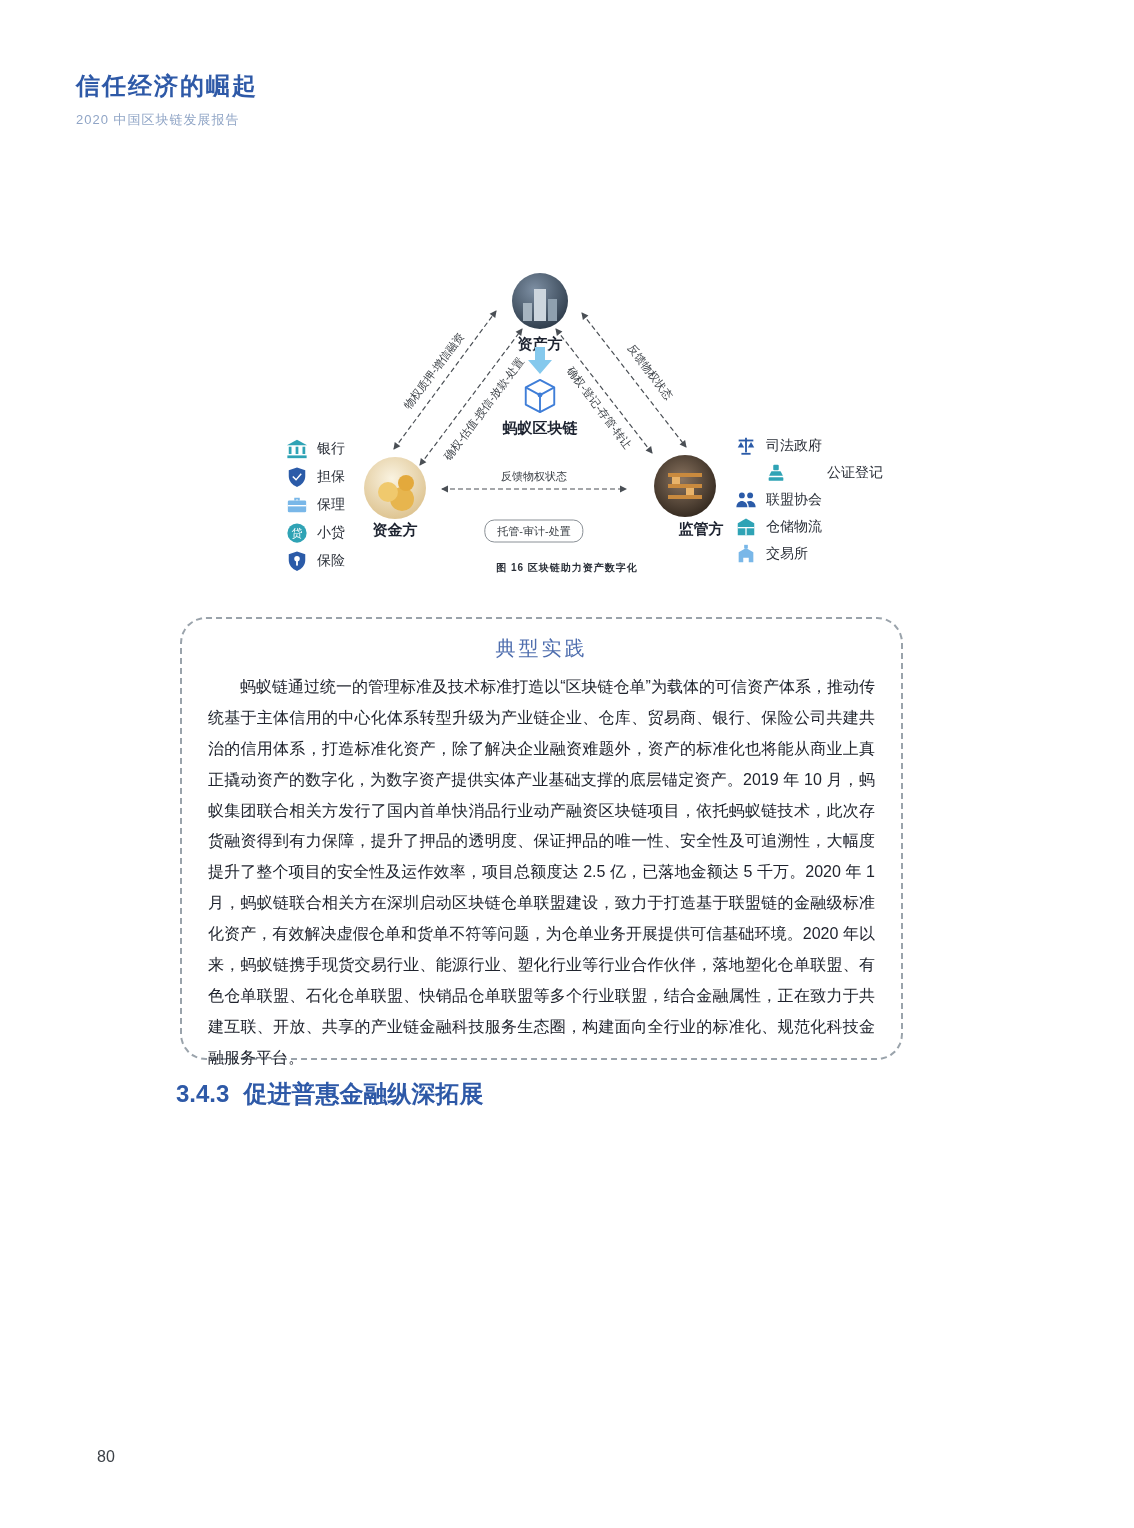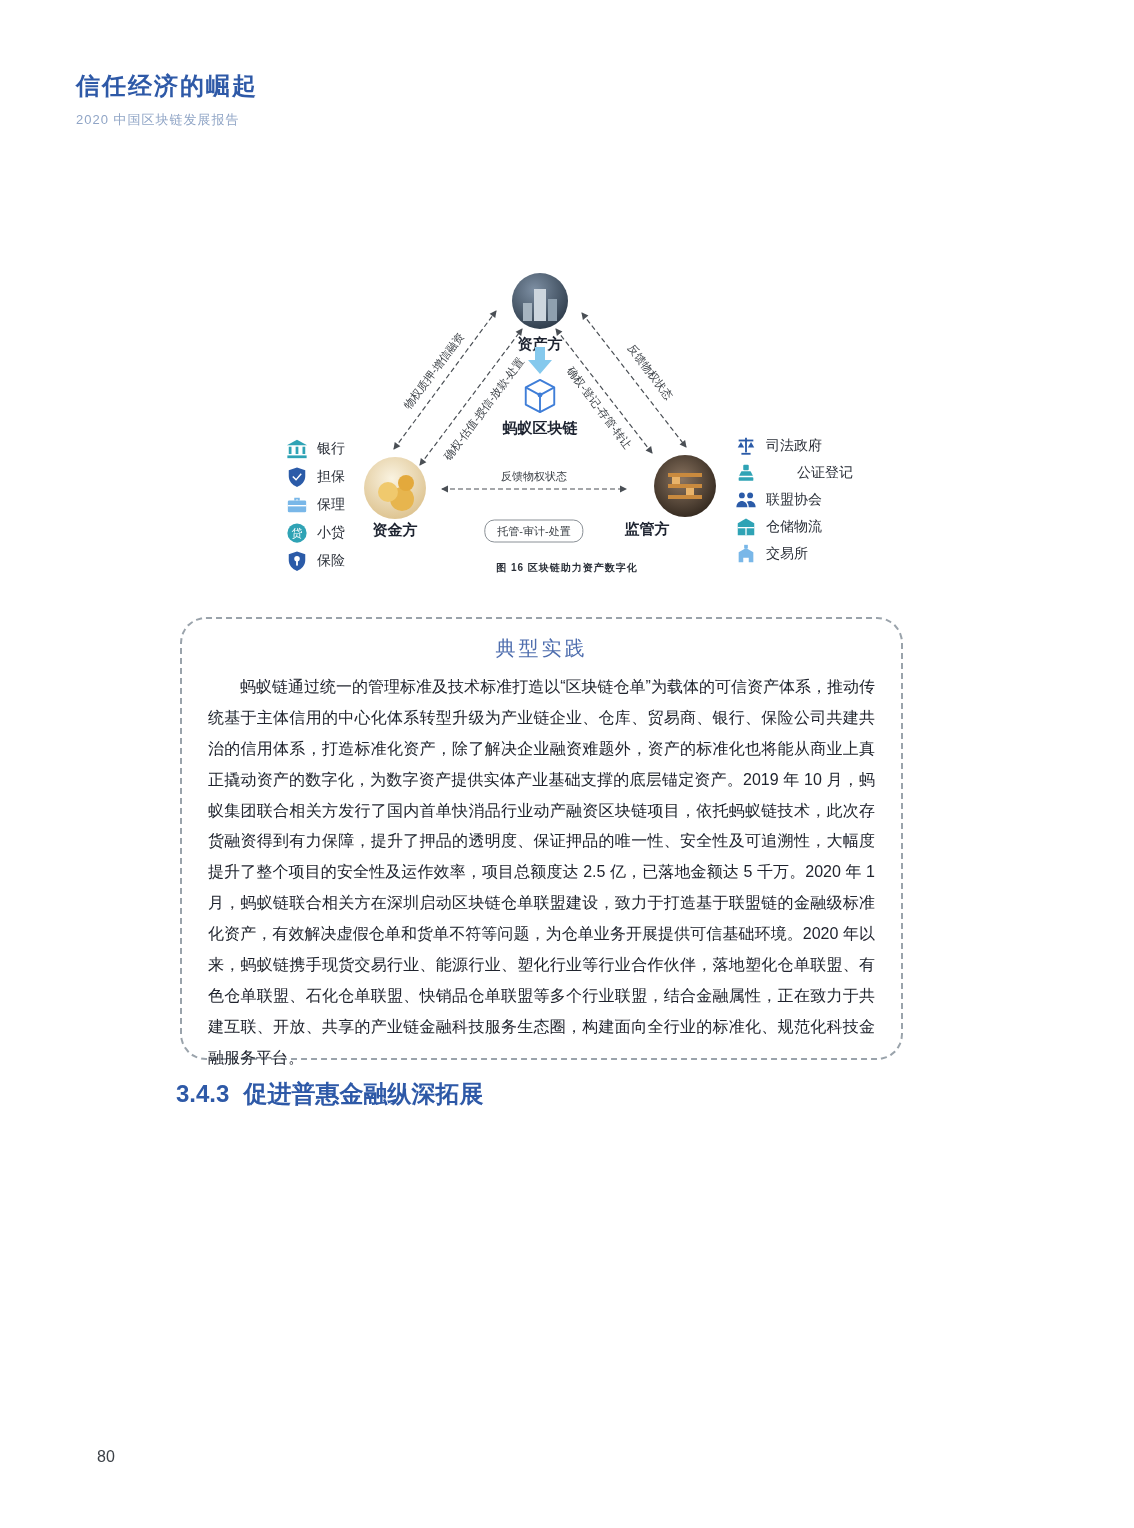--- a/index.html
+++ b/index.html
@@ -105,21 +105,21 @@
           <rect x="14" y="18" width="34" height="4"></rect>
           <rect x="14" y="29" width="34" height="4"></rect>
           <rect x="14" y="40" width="34" height="4"></rect>
         </g>
         <g fill="#e8b36a">
           <rect x="18" y="22" width="8" height="7"></rect>
           <rect x="32" y="33" width="8" height="7"></rect>
         </g>
       </svg>
     </div>
-    <div class="node-label" style="left:610px;top:265px;width:74px;">监管方</div>
+    <div class="node-label" style="left:664px;top:265px;width:74px;">监管方</div>
 
     <div class="edge-label rl" style="left:434px;top:116px;">物权质押-增信融资</div>
     <div class="edge-label rl" style="left:484px;top:154px;">确权-估值-授信-放款-处置</div>
     <div class="edge-label rr" style="left:650px;top:117px;">反馈物权状态</div>
     <div class="edge-label rr" style="left:599px;top:153px;">确权-登记-存管-转让</div>
     <div class="edge-label" style="left:534px;top:221px;">反馈物权状态</div>
     <div class="custody-box" style="left:534px;top:276px;">托管-审计-处置</div>
 
     <div class="listrow" style="left:286px;top:183px;text-align:right;">
       <svg viewBox="0 0 24 24" width="22" height="22">
@@ -171,21 +171,21 @@
           <g fill="#2b5ba8">
             <rect x="11" y="3" width="2" height="16"></rect>
             <rect x="4" y="5" width="16" height="2"></rect>
             <path d="M6.5 7.5 L3 13.5 h7 Z"></path>
             <path d="M17.5 7.5 L14 13.5 h7 Z"></path>
             <rect x="7" y="19.5" width="10" height="2"></rect>
           </g>
         </svg>
       <span class="lbl">司法政府</span>
     </div>
-    <div class="listrow" style="left:735px;top:207px;gap:40px;">
+    <div class="listrow" style="left:765px;top:207px;gap:40px;">
       <svg viewBox="0 0 24 24" width="22" height="22">
           <g fill="#2fa3b5">
             <rect x="9" y="3" width="6" height="6" rx="1"></rect>
             <path d="M7 10 h10 l2.5 5 h-15 Z"></path>
             <rect x="4" y="16.5" width="16" height="4" rx="1"></rect>
           </g>
         </svg>
       <span class="lbl">公证登记</span>
     </div>
     <div class="listrow" style="left:735px;top:234px;">

